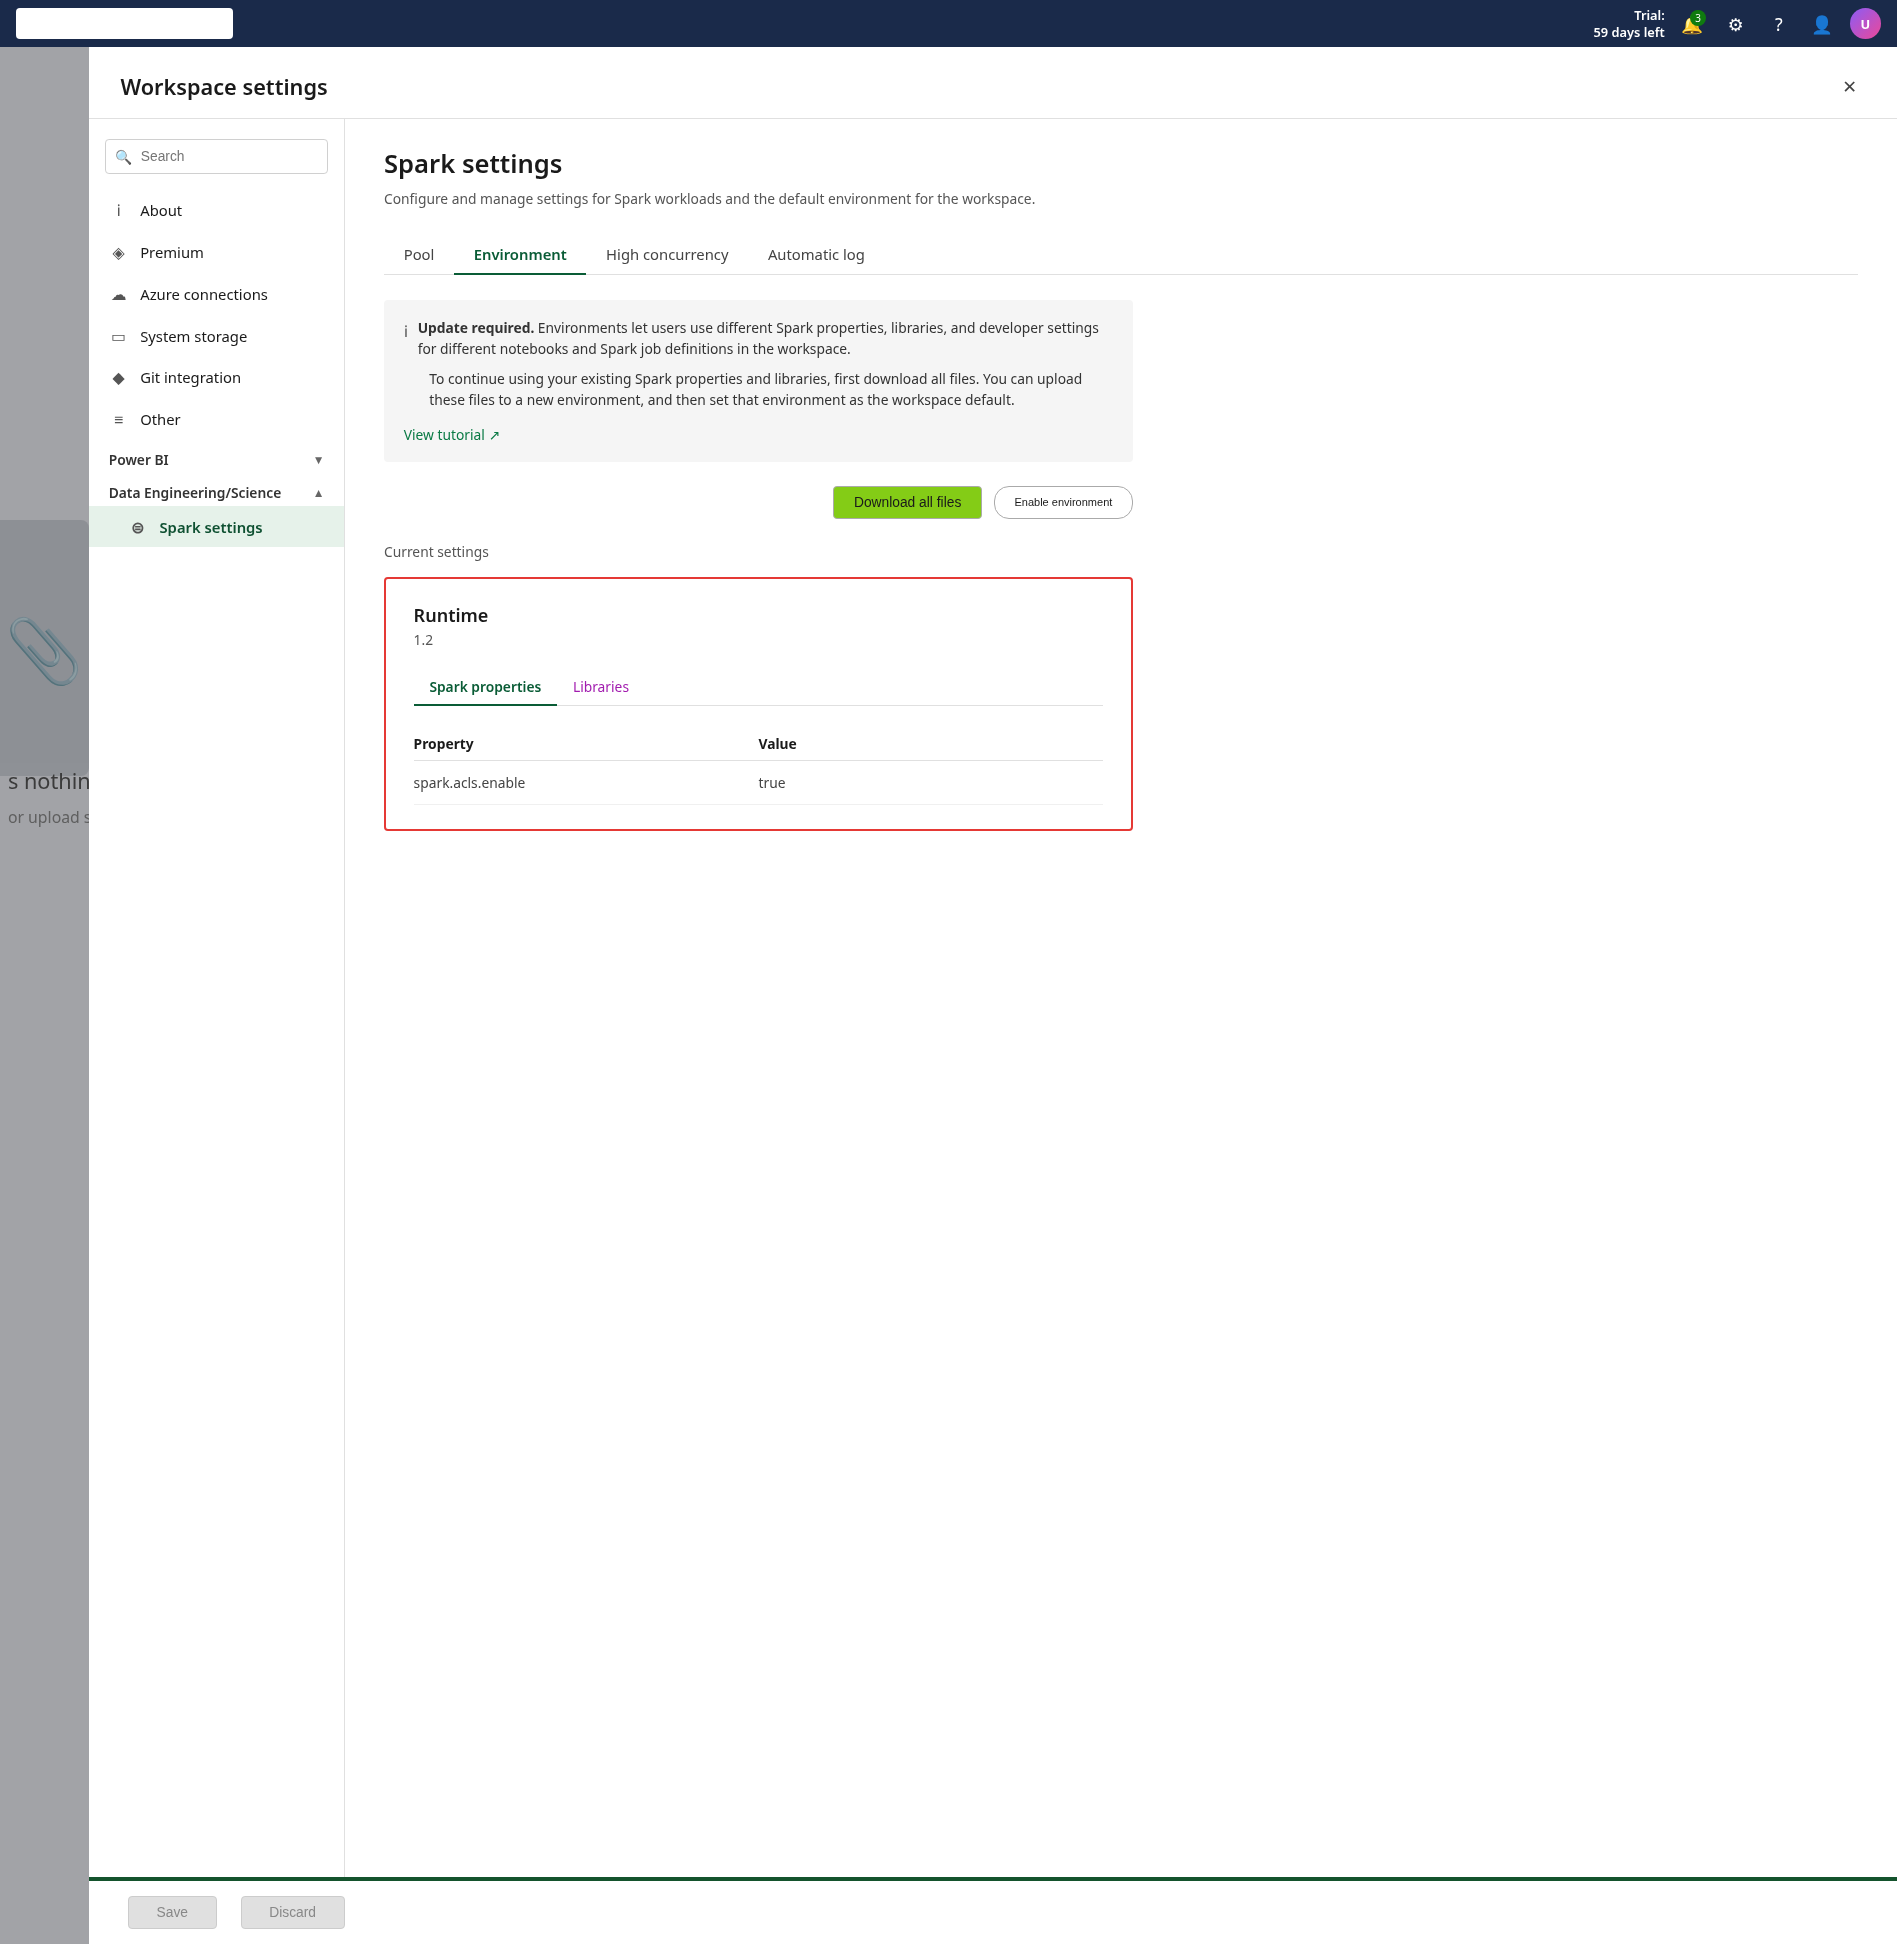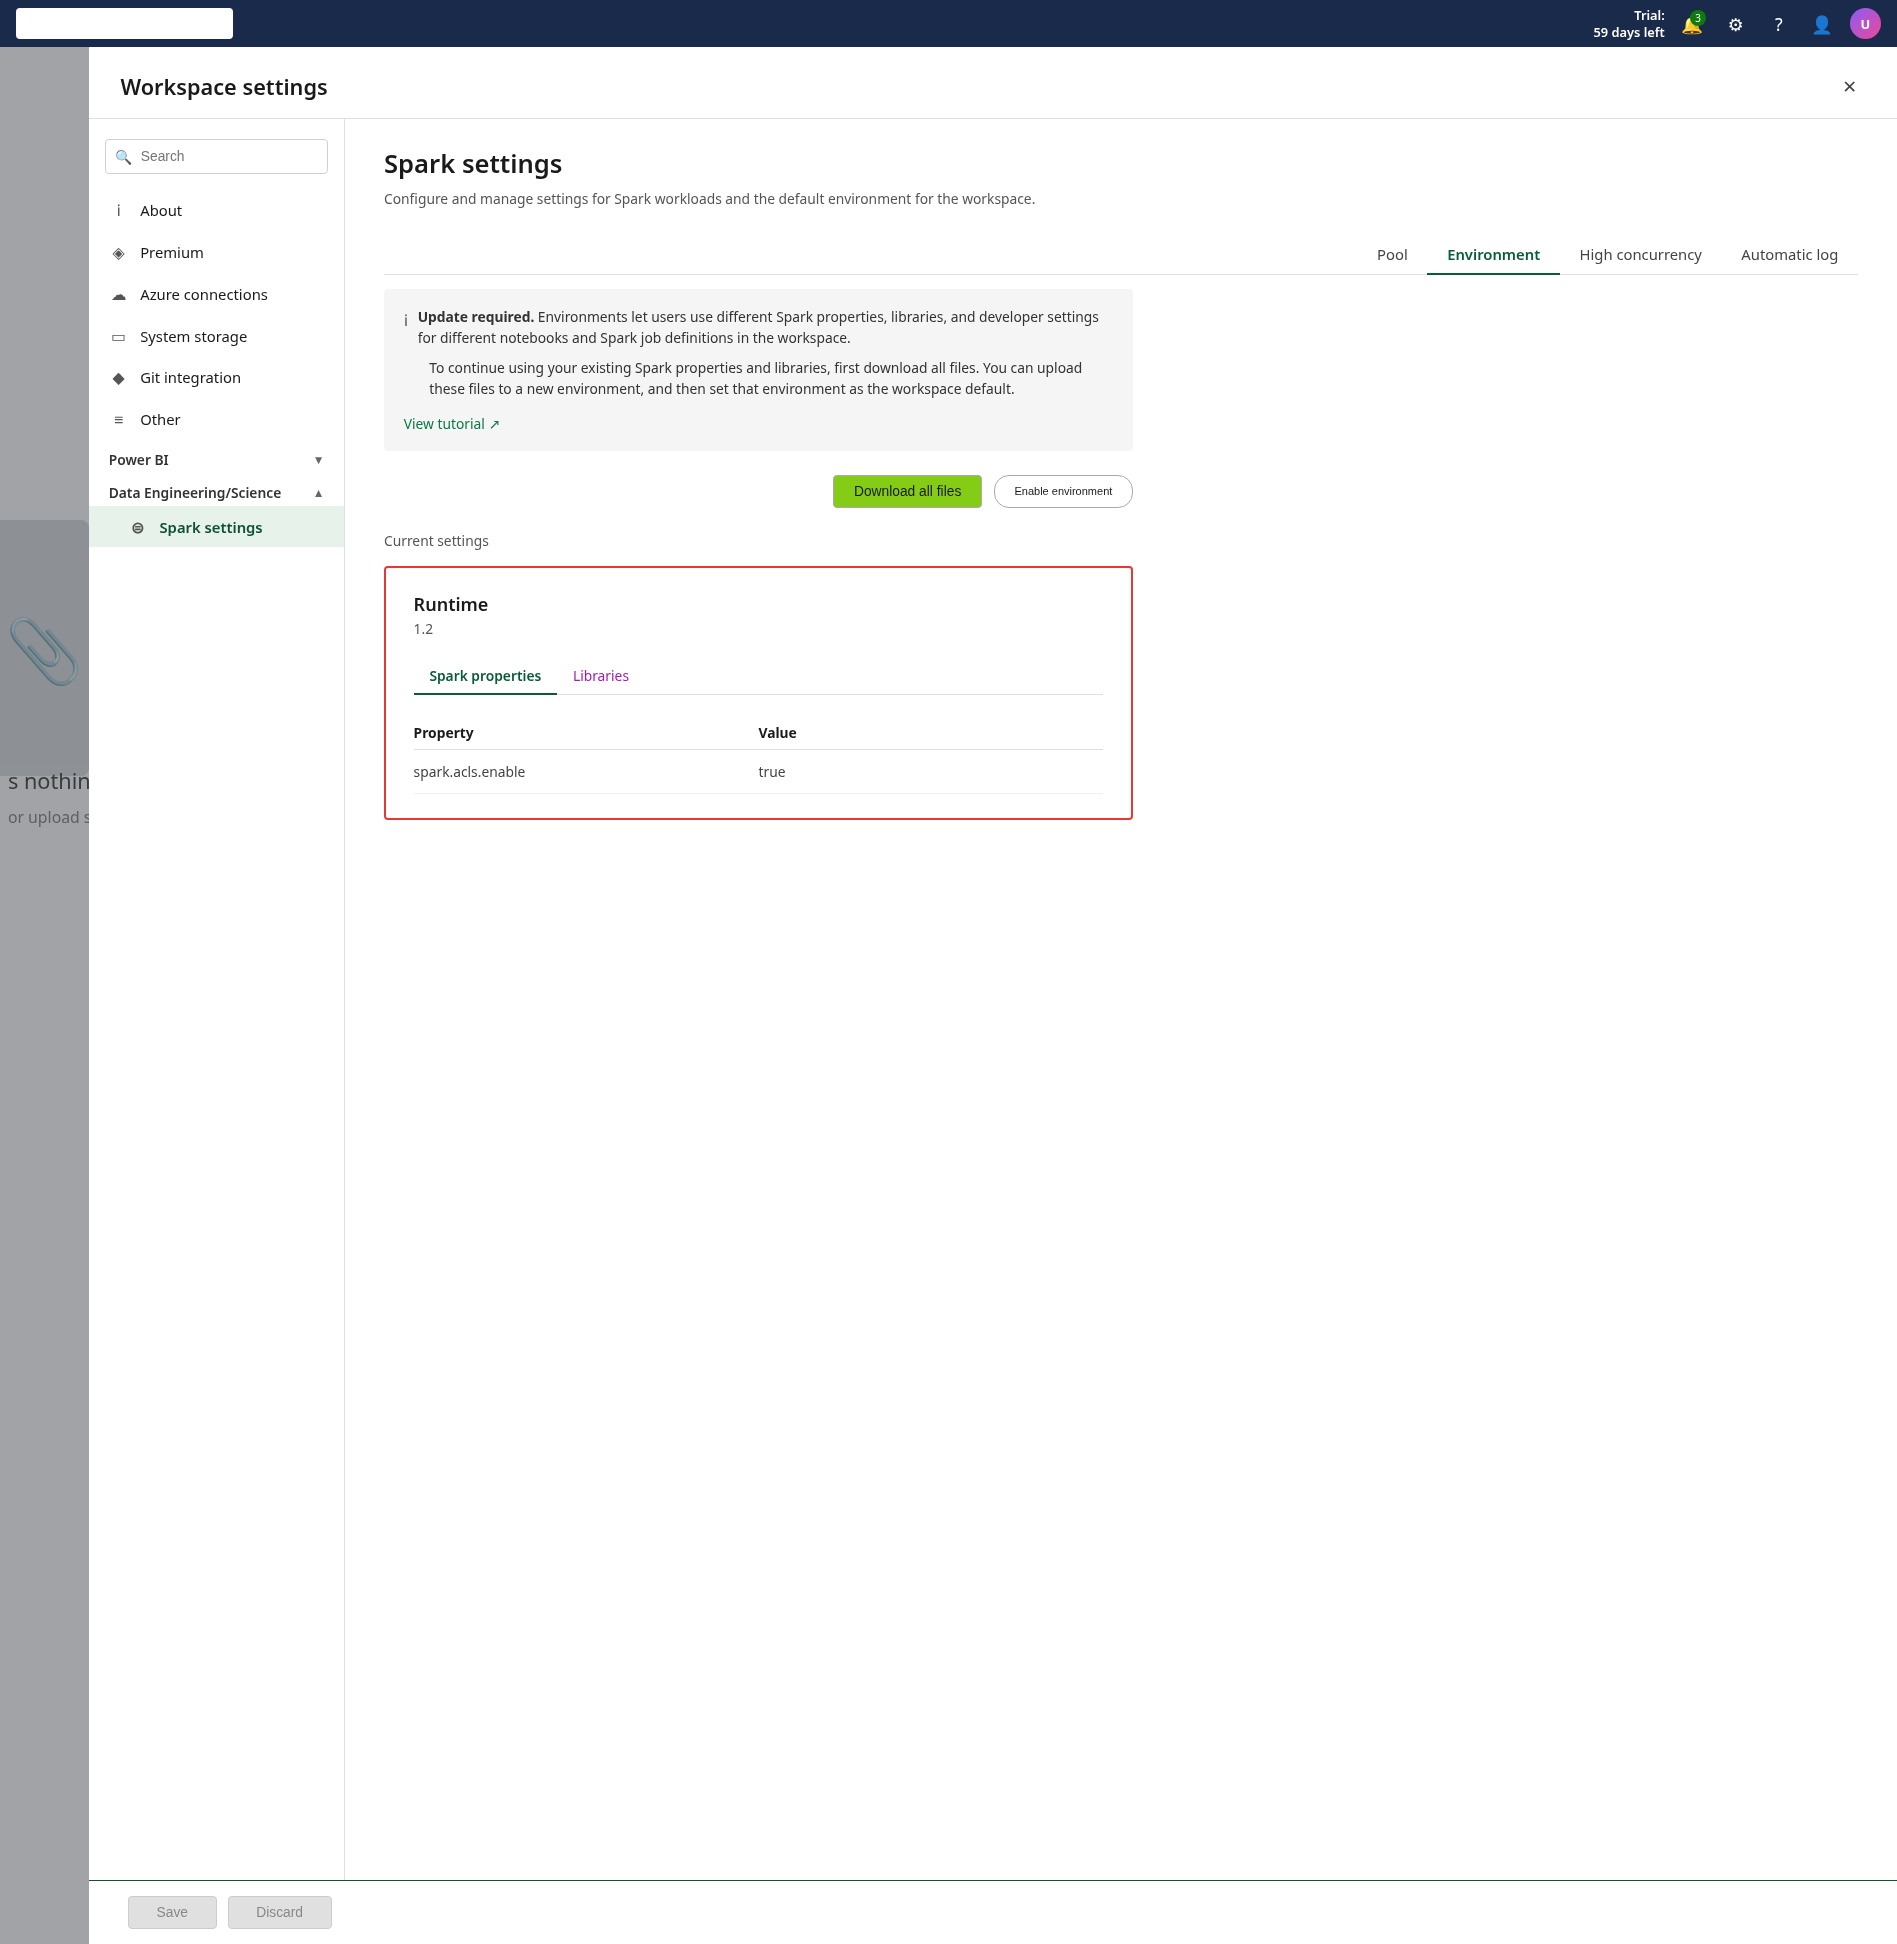--- a/index.html
+++ b/index.html
@@ -242,22 +242,21 @@
       margin-bottom: 23.6px;
       line-height: 1.5;
       max-width: 690px;
     }
 
     
     .tabs {
       display: flex;
       gap: 0;
       border-bottom: 1px solid #e0e0e0;
-      margin-bottom: 14px;
-      justify-content: flex-end;
+      margin-bottom: 25px;
     }
     .tab {
       padding: 9.9px 19.7px;
       font-size: 14.8px;
       cursor: pointer;
       color: #444;
       border-bottom: 2px solid transparent;
       margin-bottom: -1px;
     }
     .tab.active {
@@ -386,23 +385,23 @@
       color: #444;
       padding: 11.8px 0;
       border-bottom: 1px solid #f0f0f0;
     }
     .prop-table .col-property { width: 50%; }
     .prop-table .col-value { width: 50%; }
 
     
     .modal-footer {
       padding: 15.8px 39px;
-      border-top: 1px solid #14532d;
-      display: flex;
-      gap: 11px;
+      border-top: 4px solid #14532d;
+      display: flex;
+      gap: 24px;
       flex-shrink: 0;
       align-items: flex-end;
     }
     .btn-save {
       padding: 7.9px 27.6px;
       background: #e0e0e0;
       border: 1px solid #ccc;
       border-radius: 3.9px;
       font-size: 13.8px;
       color: #888;

